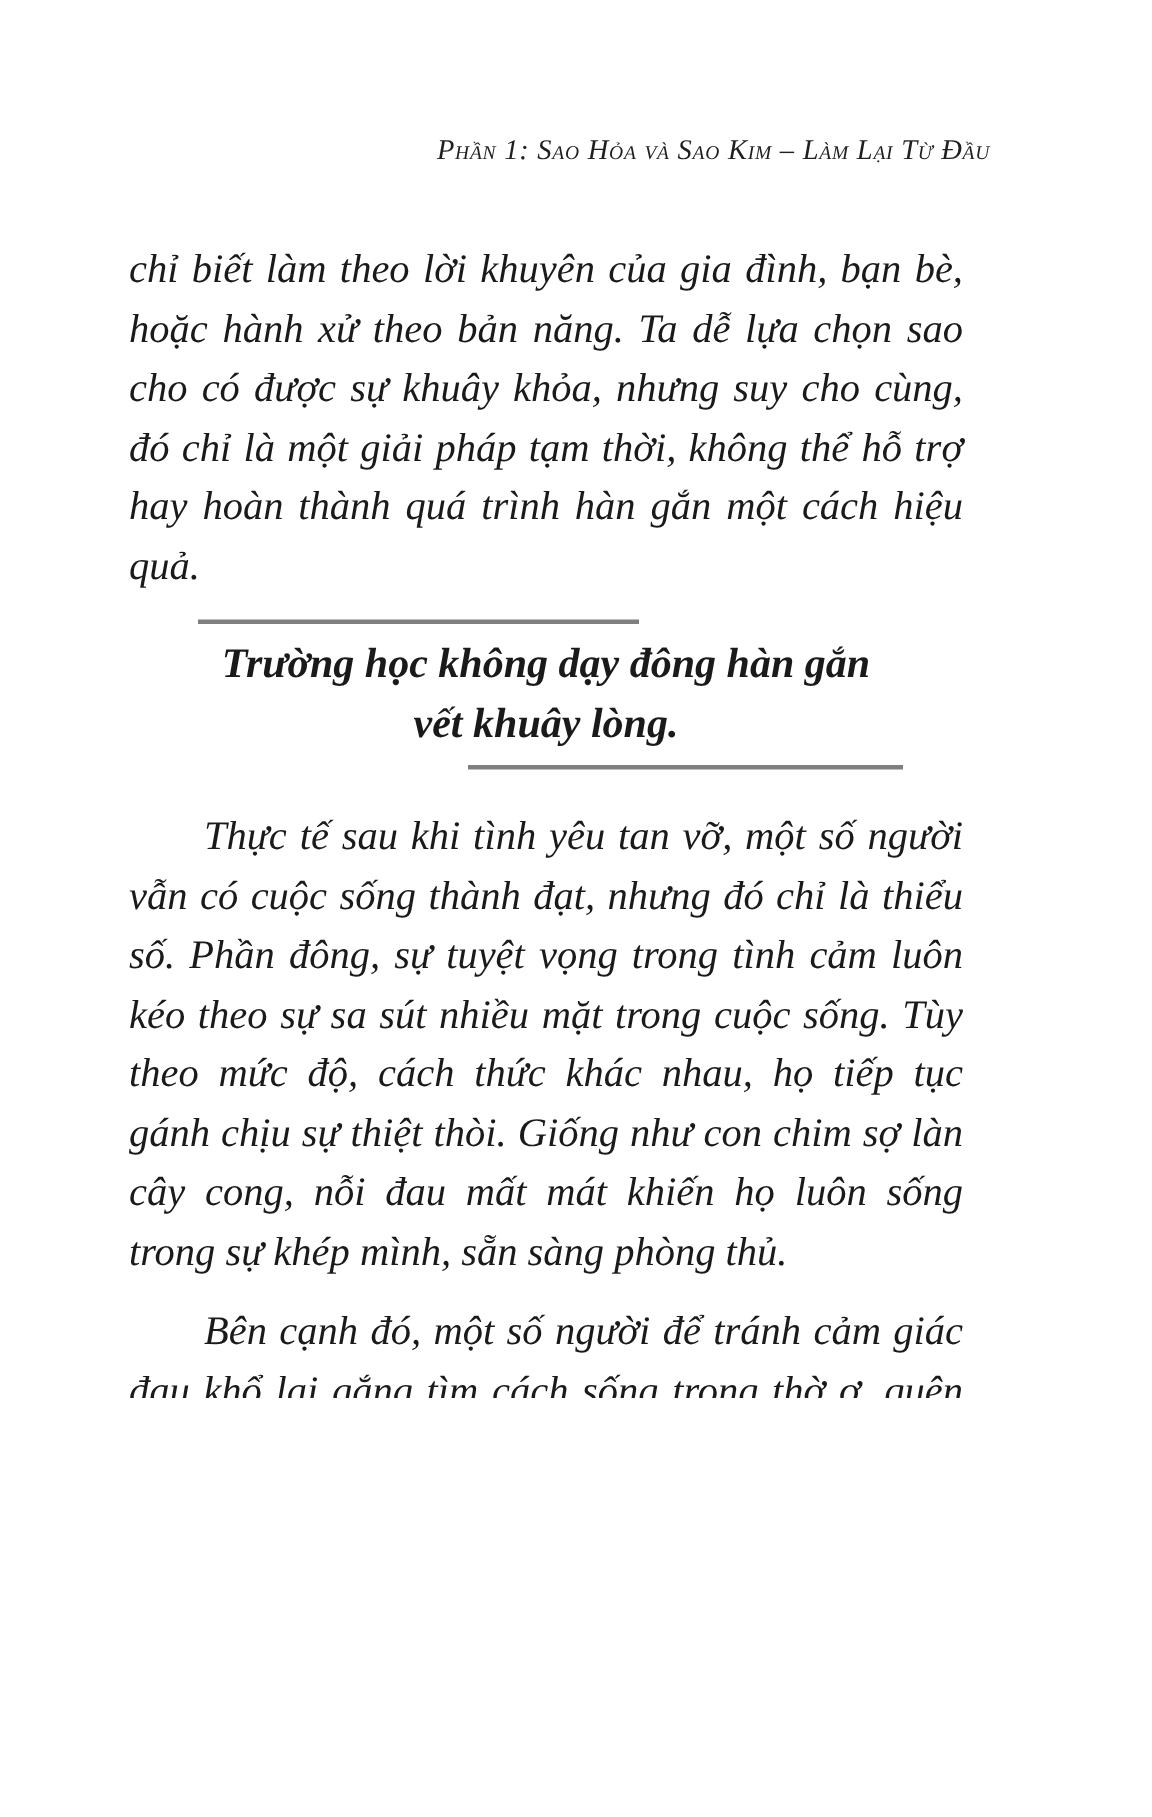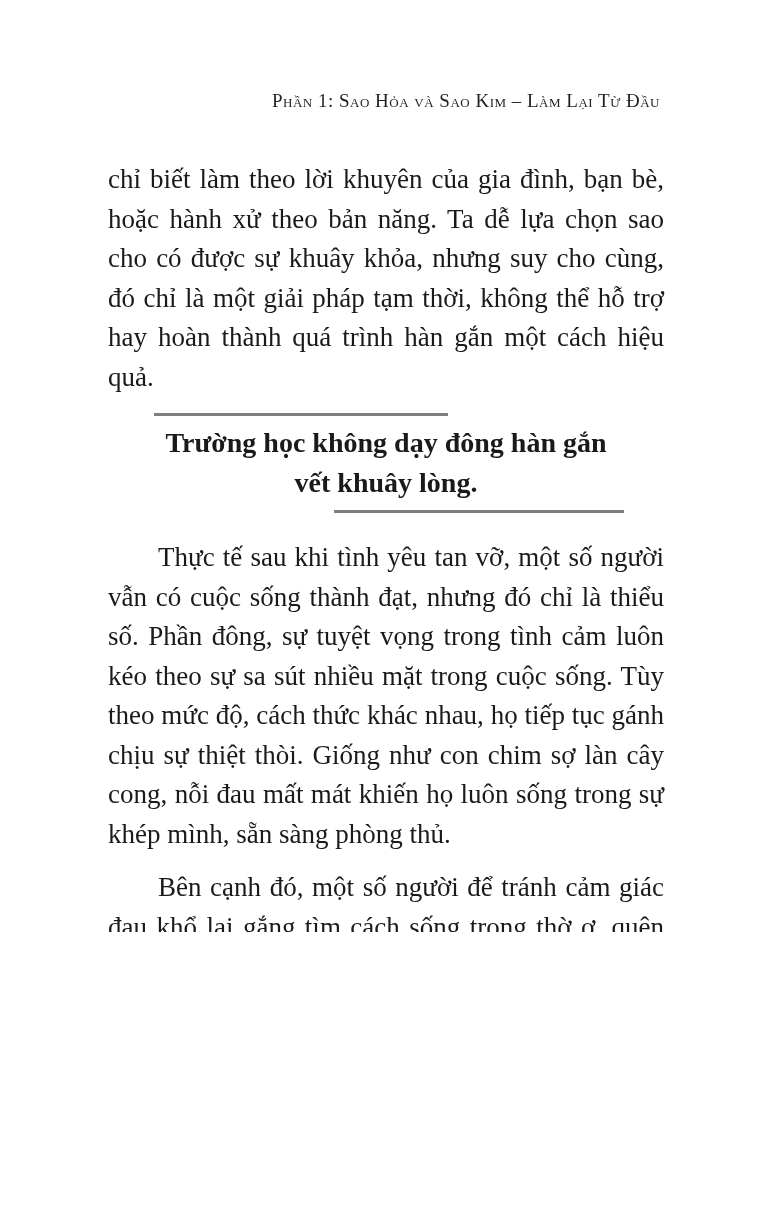--- a/index.html
+++ b/index.html
@@ -8,36 +8,37 @@
     background: #ffffff;
   }
   .page {
     position: relative;
     width: 768px;
     height: 932px;
     background: #ffffff;
     overflow: hidden;
     font-family: "Liberation Serif", "DejaVu Serif", serif;
     color: #1a1a1a;
+    font-style: italic;
   }
   .running-header {
     position: absolute;
     top: 90px;
     left: 100px;
     width: 560px;
     text-align: right;
     font-variant: small-caps;
     font-size: 19px;
     letter-spacing: 0.5px;
     color: #1f1f1f;
     white-space: nowrap;
   }
   .content {
     position: absolute;
-    left: 108px;
+    left: 86px;
     top: 160px;
     width: 556px;
     font-size: 27px;
     line-height: 39.5px;
     text-align: justify;
   }
   .para { margin: 0; }
   .para.indent { text-indent: 50px; }
   .para + .para { margin-top: 14px; }
 

